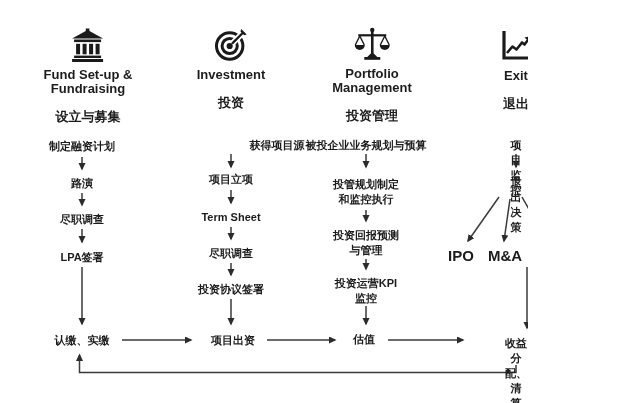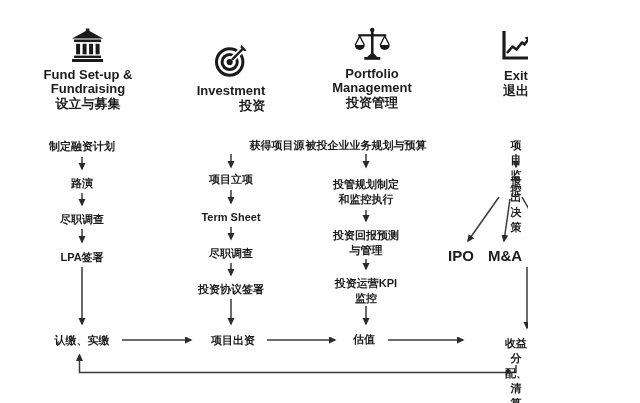--- a/index.html
+++ b/index.html
@@ -5,21 +5,21 @@
   html,body{margin:0;padding:0;background:#fff;}
   .canvas{
     position:relative;width:528px;height:403px;background:#ffffff;overflow:hidden;
     font-family:"Liberation Sans", sans-serif;color:#1c1c1c;
   }
   .arrows{position:absolute;left:0;top:0;width:640px;height:403px;}
   .header{position:absolute;transform:translateX(-50%);text-align:center;}
   .header .icon{display:flex;justify-content:center;margin-bottom:5px;}
   .header .icon svg{display:block;}
   .title-en{font-size:13px;font-weight:700;line-height:14px;white-space:pre-line;}
-  .title-zh{font-size:13px;font-weight:700;line-height:16px;margin-top:0;}
+  .title-zh{font-size:13px;font-weight:700;line-height:16px;margin-top:13px;}
   .node{
     position:absolute;transform:translateX(-50%);
     font-size:11px;font-weight:700;line-height:15px;
     white-space:pre-line;text-align:center;
   }
   .opt{font-size:15px;font-weight:700;}
 </style>
 </head>
 <body>
 
@@ -76,21 +76,21 @@
         <rect x="26" y="16.8" width="4" height="10.5"></rect>
         <rect x="4.5" y="28.6" width="27" height="2.4"></rect>
         <rect x="2.5" y="32" width="31" height="3"></rect>
       </svg>
     </div>
     <div class="title-en">Fund Set-up &amp;
 Fundraising</div>
     <div class="title-zh">设立与募集</div>
   </div>
 
-  <div class="header" style="left:231px;top:43px;text-align:right;">
+  <div class="header" style="left:231px;top:27px;">
     <div class="icon">
       <svg width="36" height="36" viewBox="0 0 36 36">
         <circle cx="17" cy="19" r="13.2" fill="none" stroke="#1a1a1a" stroke-width="3"></circle>
         <circle cx="17" cy="19" r="7.6" fill="none" stroke="#1a1a1a" stroke-width="3"></circle>
         <line x1="32" y1="4" x2="19" y2="17" stroke="#ffffff" stroke-width="6"></line>
         <circle cx="17" cy="19" r="3.1" fill="#1a1a1a"></circle>
         <line x1="31" y1="5" x2="19.5" y2="16.5" stroke="#1a1a1a" stroke-width="2.4"></line>
         <path d="M22.5 12 L17 19 L24 13.5 Z" fill="#1a1a1a"></path>
         <path d="M28.5 2 L34 7.5 L31.5 8.2 L27.8 4.5 Z" fill="#1a1a1a"></path>
       </svg>

